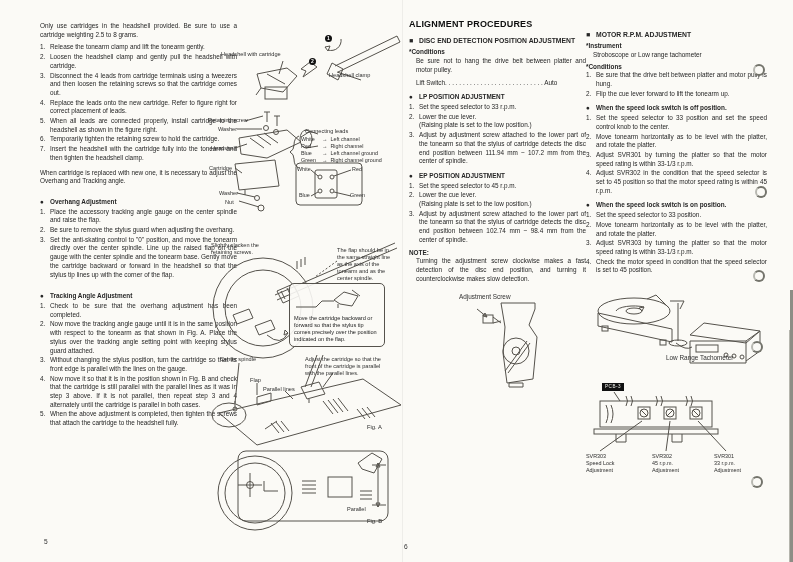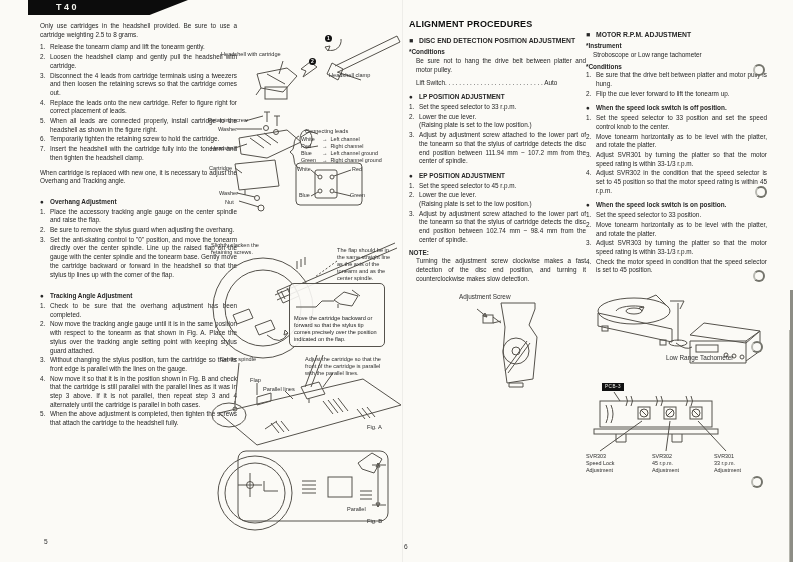--- a/index.html
+++ b/index.html
@@ -57,23 +57,20 @@
     border:2px solid #74746c; border-left-color:#b9b9b2; background:#fbfaf6; }
   .edge-strip { position:absolute; right:0; top:290px; width:3px; height:272px; background:#8d8d85; }
   .edge-strip2 { position:absolute; right:3px; top:330px; width:1px; height:232px; background:#b5b5ad; }
   .pagenum { position:absolute; font-size:6.6px; color:#333; }
 </style>
 </head>
 <body>
 
 <div class="page">
 
-  <div class="t40-banner">
-    <span>T40</span>
-  </div>
 
   <div class="gutter"></div>
 
   <div class="col" id="col1">
     <p class="para">Only use cartridges in the headshell provided. Be sure to use a cartridge weighting 2.5 to 8 grams.</p>
     <ol class="steps">
       <li>Release the tonearm clamp and lift the tonearm gently.</li>
       <li>Loosen the headshell clamp and gently pull the headshell with cartridge.</li>
       <li>Disconnect the 4 leads from cartridge terminals using a tweezers and then loosen the retaining screws so that the cartridge comes out.</li>
       <li>Replace the leads onto the new cartridge. Refer to figure right for correct placement of leads.</li>

